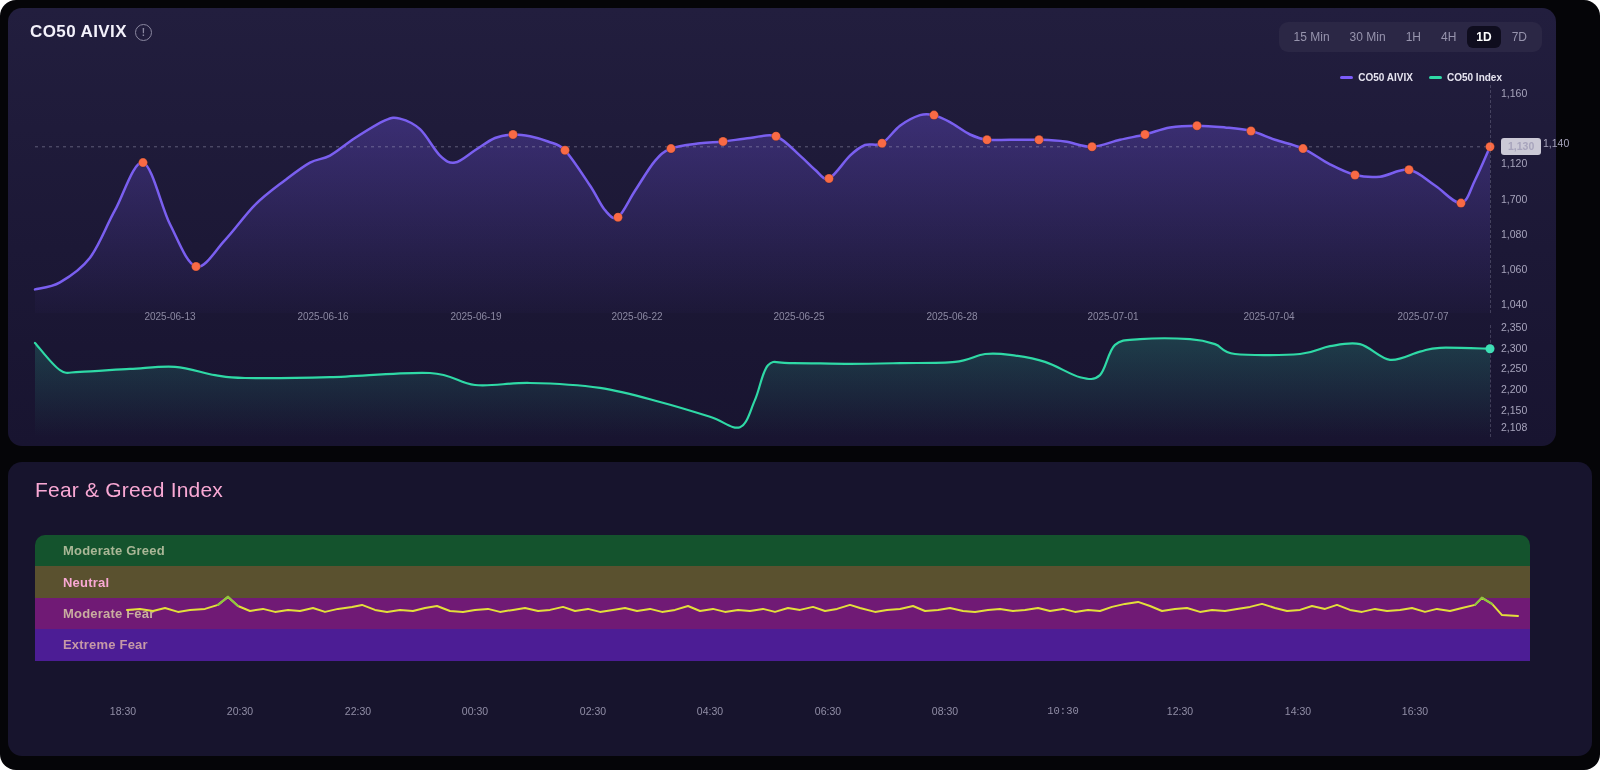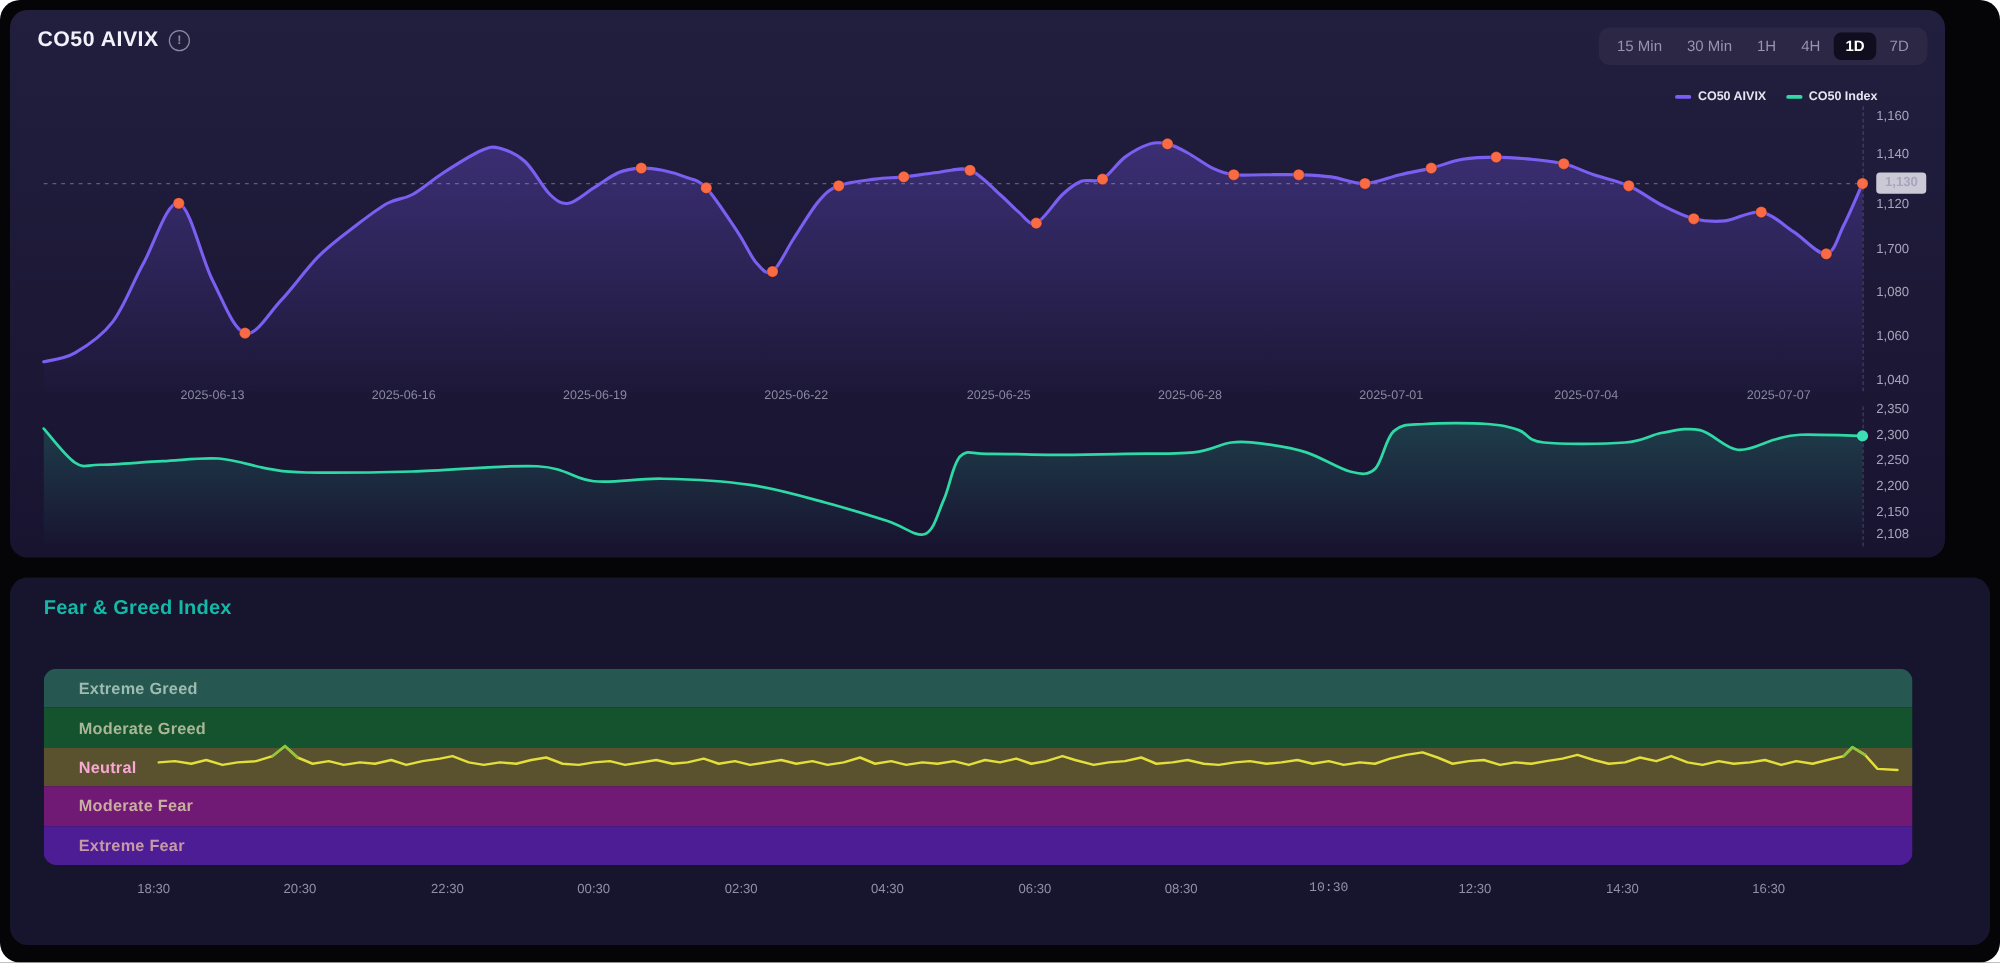--- a/index.html
+++ b/index.html
@@ -32,21 +32,21 @@
   .yaxis span{position:absolute;left:10px;font-size:10.5px;color:#a7a4bc;white-space:nowrap;}
   .badge{position:absolute;left:3px;background:#cbc9d6;color:#16132b;font-size:11px;font-weight:700;
          padding:2px 7px;border-radius:3px;line-height:13px;}
 
   .xticks{position:absolute;height:14px;}
   #x1{left:27px;top:303px;width:1455px;}
   .xticks span{position:absolute;font-size:10px;color:#8b88a2;width:80px;text-align:center;}
   #xfg{left:27px;top:243px;width:1495px;}
   #xfg span{font-size:10.5px;color:#918ea6;width:60px;}
 
-  #p2 h2{position:absolute;left:27px;top:16px;margin:0;font-size:16px;font-weight:700;color:#14b8a6;letter-spacing:.2px;}
+  #p2 h2{position:absolute;left:27px;top:16px;margin:0;font-size:21px;font-weight:400;color:#f9a8d4;letter-spacing:.2px;}
   #bands{position:absolute;left:27px;top:73px;width:1495px;height:157px;border-radius:10px;overflow:hidden;cursor:crosshair;}
   .band{height:20%;display:flex;align-items:center;padding-left:28px;box-sizing:border-box;}
   .band span{font-size:13px;font-weight:600;letter-spacing:.2px;}
   #fg-svg{position:absolute;left:27px;top:73px;pointer-events:none;}
 </style>
 </head>
 <body>
 
 <div id="frame">
 
@@ -118,21 +118,21 @@
         </linearGradient>
       </defs>
     <path d="M0,17.9C4.2,22.4 17.5,40.3 25,45.1C32.5,50.0 33.3,47.0 45,46.8C56.7,46.6 79.2,44.7 95,43.9C110.8,43.1 125.8,40.8 140,41.8C154.2,42.9 168.3,48.2 180,50.1C191.7,52.0 190.8,52.7 210,53.0C229.2,53.3 264.2,53.0 295,52.2C325.8,51.3 370.8,46.7 395,48.0C419.2,49.3 423.3,58.4 440,60.0C456.7,61.7 474.2,57.5 495,58.0C515.8,58.4 543.3,59.7 565,62.9C586.7,66.1 606.7,72.1 625,77.0C643.3,81.8 661.7,87.6 675,91.8C688.3,96.0 697.5,105.0 705,102.2C712.5,99.3 715.3,85.2 720,74.9C724.7,64.6 727.2,46.3 733,40.2C738.8,34.1 741.3,38.3 755,38.1C768.7,37.9 796.7,38.9 815,38.9C833.3,38.9 847.5,38.5 865,38.1C882.5,37.8 905.8,38.4 920,36.9C934.2,35.4 940.8,30.2 950,29.0C959.2,27.9 965.0,28.5 975,29.9C985.0,31.2 998.3,33.2 1010,36.9C1021.7,40.6 1035.8,50.0 1045,52.2C1054.2,54.4 1059.2,55.5 1065,50.1C1070.8,44.7 1073.3,25.9 1080,19.9C1086.7,13.9 1092.5,15.1 1105,14.2C1117.5,13.2 1142.5,13.3 1155,14.2C1167.5,15.0 1172.5,16.6 1180,19.1C1187.5,21.6 1185.8,27.4 1200,29.0C1214.2,30.7 1249.2,30.3 1265,29.0C1280.8,27.7 1285.0,22.8 1295,21.2C1305.0,19.5 1315.0,16.8 1325,19.1C1335.0,21.4 1345.0,33.6 1355,34.8C1365.0,36.1 1376.7,28.5 1385,26.6C1393.3,24.6 1393.3,23.3 1405,22.8C1416.7,22.4 1446.7,23.5 1455,23.7 L1455,112 L0,112 Z" fill="url(#gradB)"></path>
         <path d="M0,17.9C4.2,22.4 17.5,40.3 25,45.1C32.5,50.0 33.3,47.0 45,46.8C56.7,46.6 79.2,44.7 95,43.9C110.8,43.1 125.8,40.8 140,41.8C154.2,42.9 168.3,48.2 180,50.1C191.7,52.0 190.8,52.7 210,53.0C229.2,53.3 264.2,53.0 295,52.2C325.8,51.3 370.8,46.7 395,48.0C419.2,49.3 423.3,58.4 440,60.0C456.7,61.7 474.2,57.5 495,58.0C515.8,58.4 543.3,59.7 565,62.9C586.7,66.1 606.7,72.1 625,77.0C643.3,81.8 661.7,87.6 675,91.8C688.3,96.0 697.5,105.0 705,102.2C712.5,99.3 715.3,85.2 720,74.9C724.7,64.6 727.2,46.3 733,40.2C738.8,34.1 741.3,38.3 755,38.1C768.7,37.9 796.7,38.9 815,38.9C833.3,38.9 847.5,38.5 865,38.1C882.5,37.8 905.8,38.4 920,36.9C934.2,35.4 940.8,30.2 950,29.0C959.2,27.9 965.0,28.5 975,29.9C985.0,31.2 998.3,33.2 1010,36.9C1021.7,40.6 1035.8,50.0 1045,52.2C1054.2,54.4 1059.2,55.5 1065,50.1C1070.8,44.7 1073.3,25.9 1080,19.9C1086.7,13.9 1092.5,15.1 1105,14.2C1117.5,13.2 1142.5,13.3 1155,14.2C1167.5,15.0 1172.5,16.6 1180,19.1C1187.5,21.6 1185.8,27.4 1200,29.0C1214.2,30.7 1249.2,30.3 1265,29.0C1280.8,27.7 1285.0,22.8 1295,21.2C1305.0,19.5 1315.0,16.8 1325,19.1C1335.0,21.4 1345.0,33.6 1355,34.8C1365.0,36.1 1376.7,28.5 1385,26.6C1393.3,24.6 1393.3,23.3 1405,22.8C1416.7,22.4 1446.7,23.5 1455,23.7" fill="none" stroke="#2fd9a6" stroke-width="2.2" stroke-linejoin="round" stroke-linecap="round"></path>
         <circle cx="1455" cy="23.7" r="4.5" fill="#3ce0b5"></circle>
       </svg>
 
     <div class="yaxis" id="y1">
       <span class="badge" id="cur-badge" style="top: 52.8px;">1,130</span>
     <span style="top: 2px;">1,160</span>
-        <span style="top: 32px;">1,140</span>
+        <span style="top: 52px; margin-left: 42px;">1,140</span>
         <span style="top: 72.4px;">1,120</span>
         <span style="top: 107.6px;">1,700</span>
         <span style="top: 142.8px;">1,080</span>
         <span style="top: 178px;">1,060</span>
         <span style="top: 213.2px;">1,040</span>
       </div>
     <div class="yaxis" id="y2">
         <span style="top: -4px;">2,350</span>
         <span style="top: 16.66px;">2,300</span>
         <span style="top: 37.32px;">2,250</span>
@@ -151,23 +151,20 @@
         <span style="left: 1038px;">2025-07-01</span>
         <span style="left: 1194px;">2025-07-04</span>
         <span style="left: 1348px;">2025-07-07</span>
       </div>
   </div>
 
   <div class="panel" id="p2">
     <h2>Fear &amp; Greed Index</h2>
 
     <div id="bands">
-      <div class="band" style="background: rgb(38, 87, 80);">
-        <span style="color: rgb(156, 188, 177);">Extreme Greed</span>
-        </div>
       <div class="band" style="background: #14532d;">
         <span style="color: rgb(170, 183, 151);">Moderate Greed</span>
         </div>
       <div class="band" style="background: rgb(90, 81, 47);">
         <span style="color: #f9a8d4;">Neutral</span>
         </div>
       <div class="band" style="background: #701a75;">
         <span style="color: rgb(201, 173, 159);">Moderate Fear</span>
         </div>
       <div class="band" style="background: #4c1d95;">

